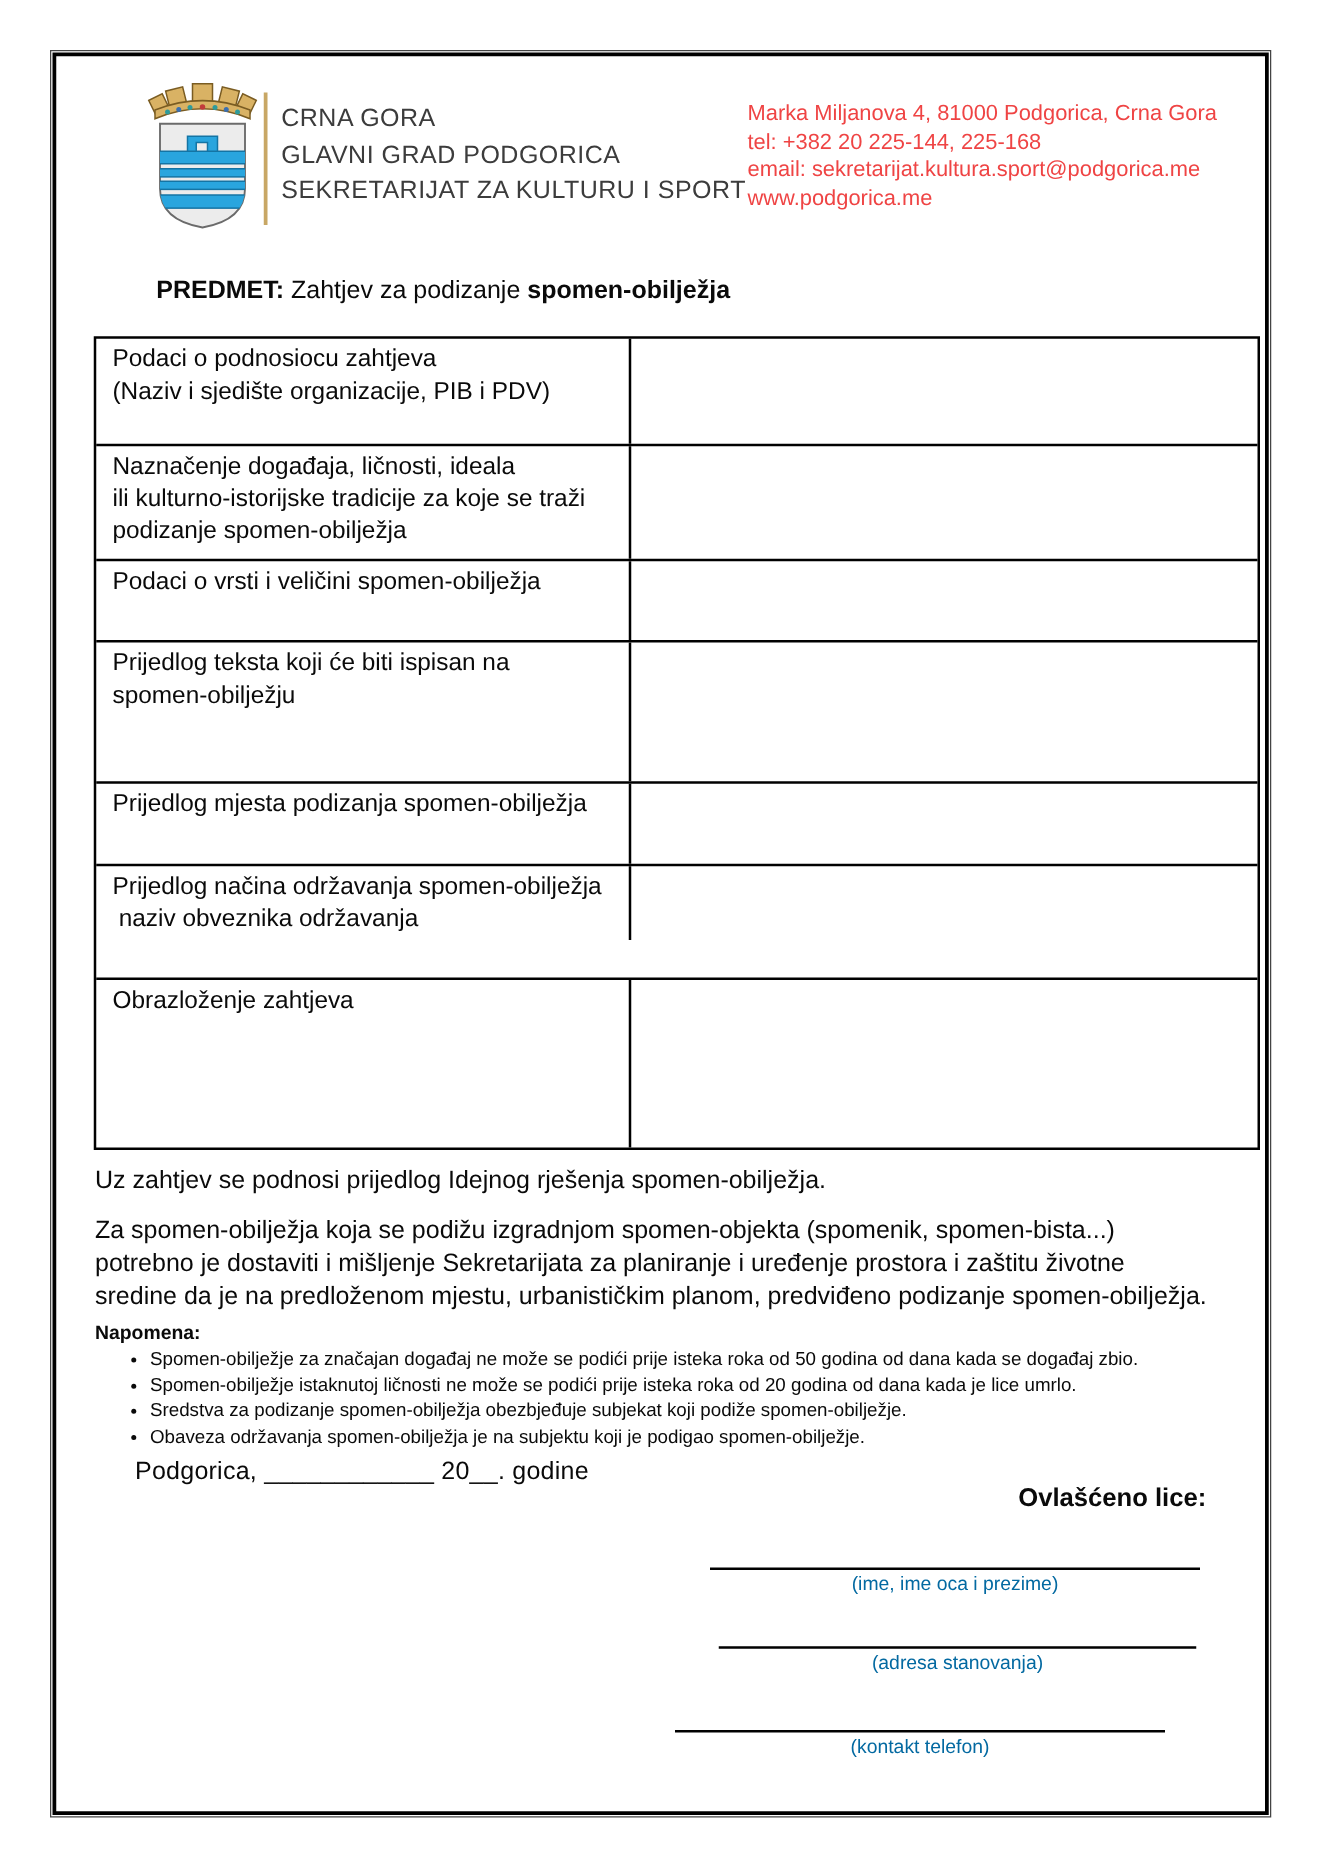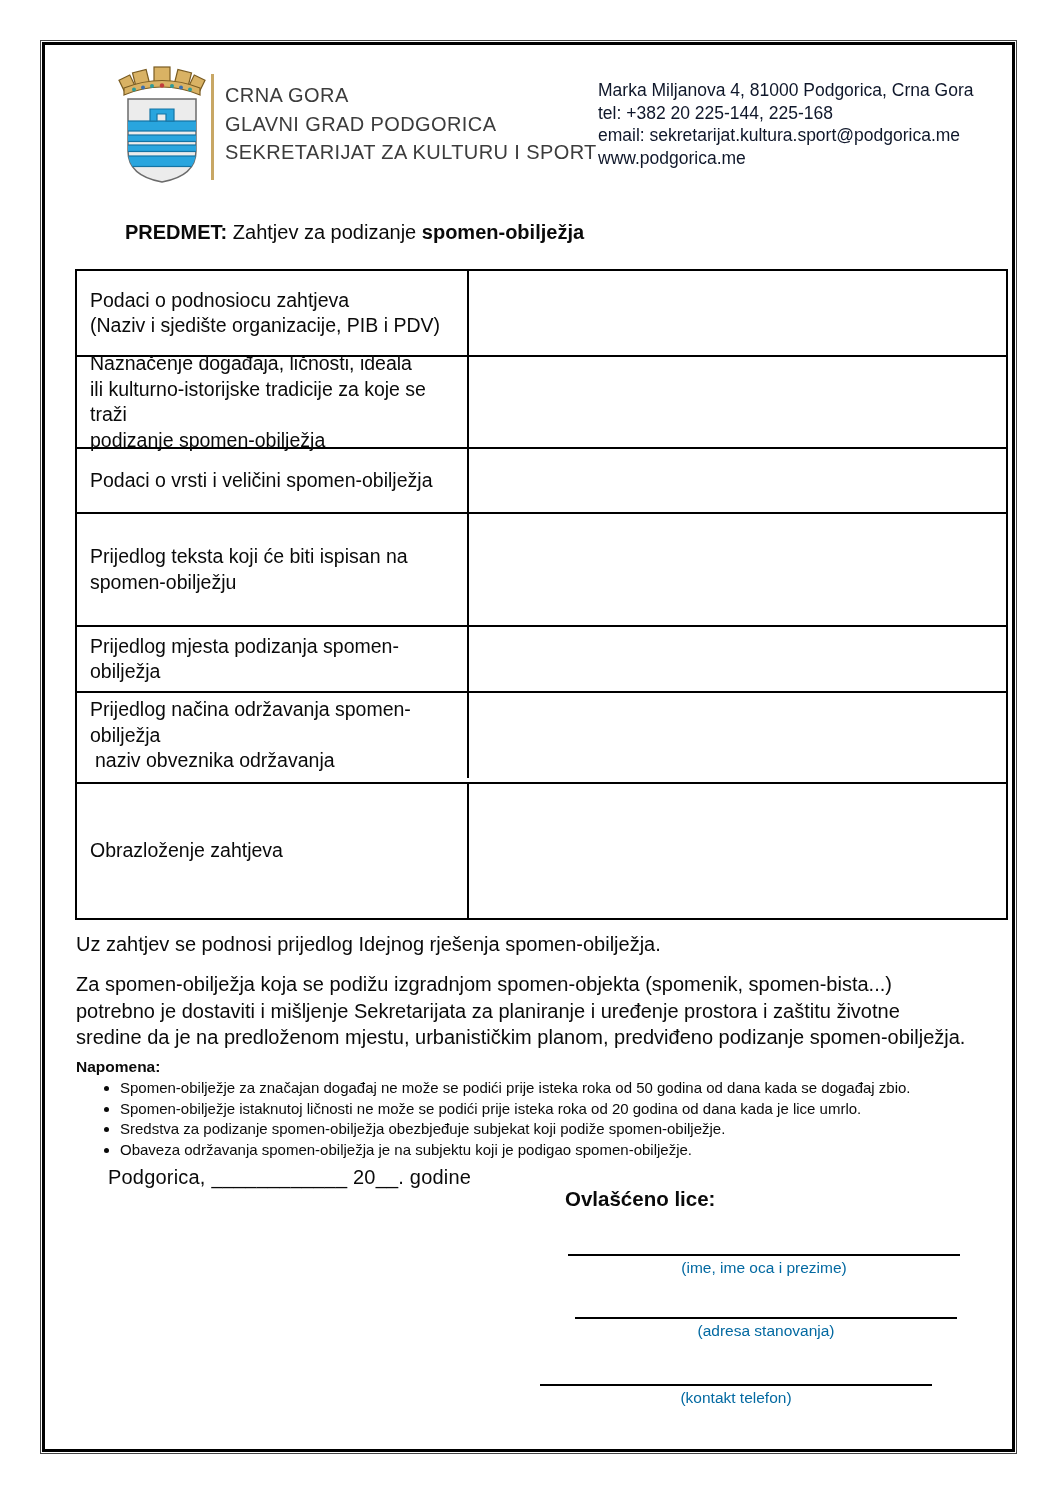--- a/index.html
+++ b/index.html
@@ -11,49 +11,49 @@
   }
   .page-frame {
     position:absolute; left:42px; top:42px; width:973px; height:1410px;
     border:3px solid #000; outline:1px solid #444; outline-offset:1px;
     background:#fff;
   }
   
   .crest { position:absolute; left:117px; top:64px; width:90px; height:122px; }
   .hdr-sep { position:absolute; left:211px; top:74px; width:3px; height:106px; }
   .org-block { position:absolute; left:225px; top:81px; font-size:20px; line-height:28.5px; color:#3c3c3c; letter-spacing:0.4px; }
-  .contact-block { position:absolute; left:598px; top:79px; font-size:17.5px; line-height:22.5px; color:#0f172a; }
+  .contact-block { position:absolute; left:598px; top:79px; font-size:17.5px; line-height:22.5px; color:#ef4444; }
   
   .subject { position:absolute; left:125px; top:221px; font-size:20px; }
   .subject .b { font-weight:bold; }
   
   .doc-table { position:absolute; left:75px; top:269px; width:933px; border:2px solid #000; background:#fff; }
   .t-row { display:flex; border-bottom:2px solid #000; }
   .t-row:last-child { border-bottom:none; }
   .t-row:nth-child(1) { height:86px; }
   .t-row:nth-child(2) { height:92px; }
   .t-row:nth-child(3) { height:65px;gap:16px; }
   .t-row:nth-child(4) { height:113px; }
   .t-row:nth-child(5) { height:66px; }
   .t-row:nth-child(6) { height:91px;flex-direction:column; }
   .t-row:nth-child(7) { height:134px; }
   .cell-label {
-    width:392px; border-right:2px solid #000; padding:4px 10px 4px 13px;
-    display:flex; flex-direction:column; justify-content:center;
+    width:428px; border-right:2px solid #000; padding:4px 10px 4px 13px;
+    display:flex; flex-direction:column; justify-content:flex-start;
     font-size:19.5px; line-height:25.5px;
   }
   .cell-value { flex:1; }
   
   .attachment-note { position:absolute; left:76px; top:933px; font-size:20px; }
   .body-paragraph { position:absolute; left:76px; top:971px; width:894px; font-size:20px; line-height:26.5px; }
   .napomena-label { position:absolute; left:76px; top:1058px; font-size:15.5px; font-weight:bold; }
   .bullet-list { position:absolute; left:104px; top:1078px; width:860px; font-size:15px; line-height:20.5px; list-style:disc; padding-left:16px; }
   
   .date-line { position:absolute; left:108px; top:1166px; font-size:20px; letter-spacing:0.2px; }
-  .authorized-label { position:absolute; left:565px; top:1187px; width:400px; text-align:left; font-size:20.5px; font-weight:bold; }
+  .authorized-label { position:absolute; left:565px; top:1187px; width:400px; text-align:right; font-size:20.5px; font-weight:bold; }
   .sig { position:absolute; border-top:2px solid #000; text-align:center; }
   .sig-1 { left:568px; top:1254px; width:392px; }
   .sig-2 { left:575px; top:1317px; width:382px; }
   .sig-3 { left:540px; top:1384px; width:392px; }
   .sig .sig-caption { font-size:15.5px; margin-top:3px; color:#0369a1; }
 </style>
 </head>
 <body>
 
 <div class="page-frame"></div>

